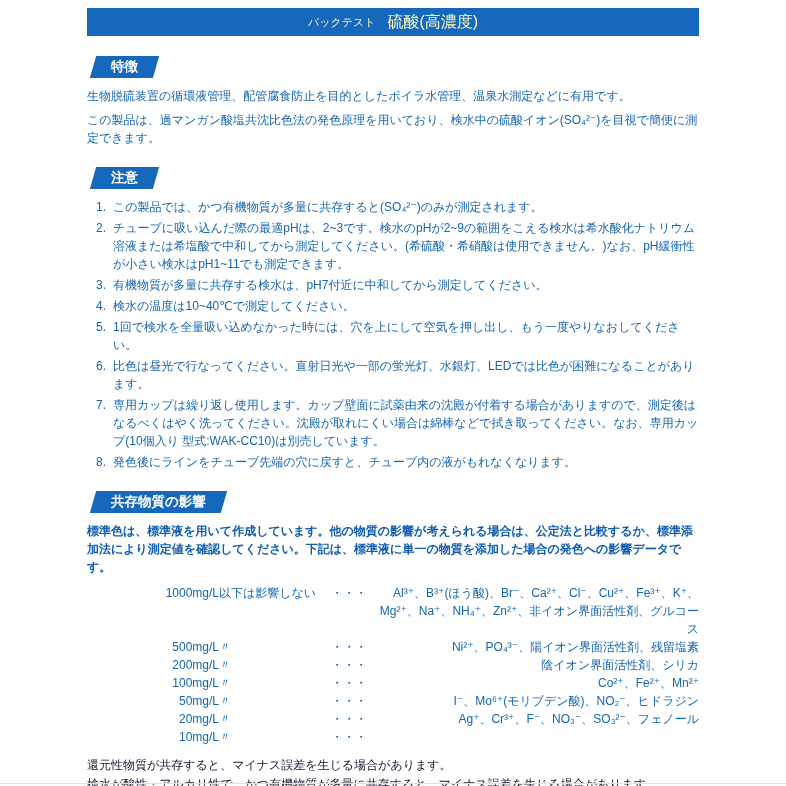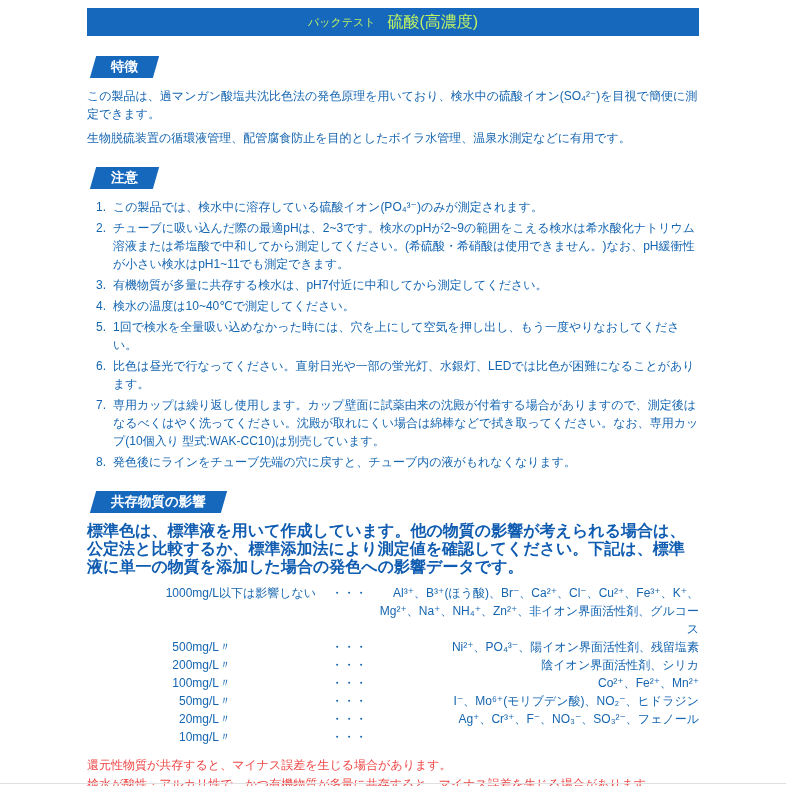--- a/index.html
+++ b/index.html
@@ -7,81 +7,81 @@
   .page {
     width:786px; height:786px; overflow:hidden; position:relative;
     background:#ffffff;
     font-family:"Liberation Sans","DejaVu Sans",sans-serif;
     color:#1565b0;
   }
   .content { width:612px; margin:0 auto; }
   .titlebar {
     margin-top:8px; height:28px; background:#1668bd;
     display:flex; align-items:center; justify-content:center; gap:12px;
-    color:#bef264;
+    color:#fef9c3;
   }
   .t-small { font-size:11px; }
   .t-big { font-size:16px; font-weight:normal; }
   .badge {
     display:inline-block; background:#1668bd; color:#ffffff;
     font-weight:bold; font-size:13.5px; line-height:20px;
     padding:1px 18px; transform:skewX(-16deg); margin-left:6px;
   }
   .badge > span { display:inline-block; transform:skewX(16deg); }
   .badge-row { margin:20px 0 9px 0; }
   p.body {
     margin:0 0 6px 0; font-size:12px; line-height:18px; color:#1565b0;
   }
   ol.clist { margin:0; padding:0; list-style:none; font-size:12px; }
   li.citem { display:grid; grid-template-columns:26px 1fr; margin-bottom:3px; line-height:18px; }
   .cnum { text-align:right; padding-right:7px; }
   .intro {
-    margin:0 0 8px 0; font-size:16px; line-height:18px;
+    margin:0 0 8px 0; font-size:12px; line-height:18px;
     font-weight:bold; color:#0f5cb0;
   }
   .itable { margin-left:12px; font-size:12px; }
   .irow { display:grid; grid-template-columns:120px 108px 44px 1fr; line-height:18px; }
   .ith  { text-align:right; white-space:nowrap; }
   .icond{ text-align:left; }
   .idots{ text-align:center; }
   .isubs{ text-align:right; }
   .notes { margin-top:10px; }
-  .notes p { margin:0; font-size:12px; line-height:19px; color:#ef4444; }
+  .notes p { margin:0; font-size:12px; line-height:19px; color:#0f172a; }
   .bottom-line {
     position:absolute; left:0; right:0; bottom:2px; height:1px; background:#e0e0e0;
   }
 </style>
 </head>
 <body>
 
 <div class="page">
   <div class="content">
 
     <div class="titlebar">
       <span class="t-small">パックテスト</span>
       <span class="t-big">硫酸(高濃度)</span>
     </div>
 
     <div class="badge-row">
       <div class="badge">
         <span>特徴</span>
       </div>
     </div>
+    <p class="body">生物脱硫装置の循環液管理、配管腐食防止を目的としたボイラ水管理、温泉水測定などに有用です。</p>
     <p class="body">この製品は、過マンガン酸塩共沈比色法の発色原理を用いており、検水中の硫酸イオン(SO₄²⁻)を目視で簡便に測定できます。</p>
-    <p class="body">生物脱硫装置の循環液管理、配管腐食防止を目的としたボイラ水管理、温泉水測定などに有用です。</p>
 
     <div class="badge-row">
       <div class="badge">
         <span>注意</span>
       </div>
     </div>
     <ol class="clist">
       <li class="citem">
         <span class="cnum">1.</span>
-        <span class="ctxt">この製品では、検水中に溶存している硫酸イオン(PO₄³⁻)のみが測定されます。</span>
+        <span class="ctxt">この製品では、かつ有機物質が多量に共存すると(SO₄²⁻)のみが測定されます。</span>
       </li>
       <li class="citem">
         <span class="cnum">2.</span>
         <span class="ctxt">チューブに吸い込んだ際の最適pHは、2~3です。検水のpHが2~9の範囲をこえる検水は希水酸化ナトリウム溶液または希塩酸で中和してから測定してください。(希硫酸・希硝酸は使用できません。)なお、pH緩衝性が小さい検水はpH1~11でも測定できます。</span>
       </li>
       <li class="citem">
         <span class="cnum">3.</span>
         <span class="ctxt">有機物質が多量に共存する検水は、pH7付近に中和してから測定してください。</span>
       </li>
       <li class="citem">

